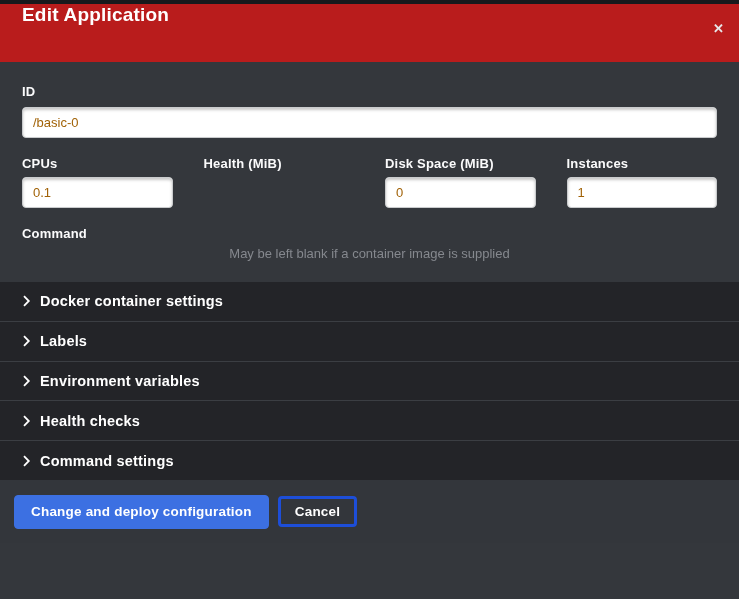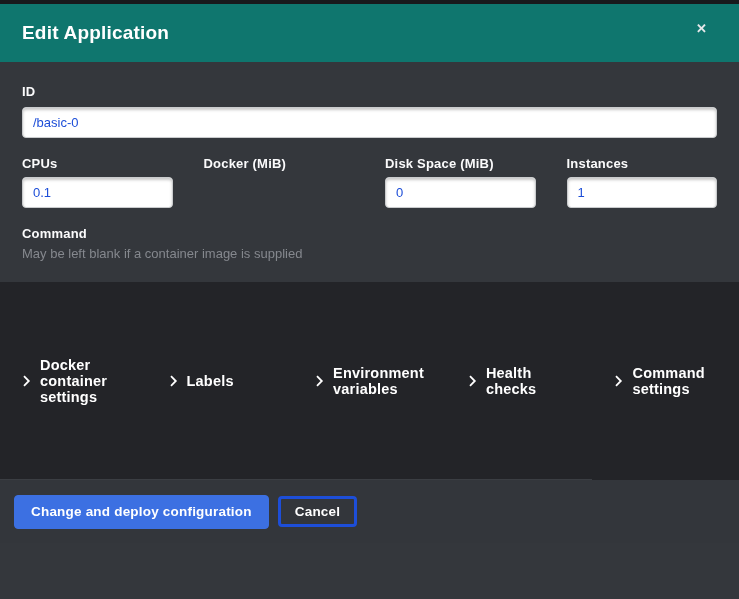--- a/index.html
+++ b/index.html
@@ -12,25 +12,25 @@
     display: flex;
     flex-direction: column;
     overflow: hidden;
     background: #34373c;
   }
 
   
   .top-edge { height: 4px; background: #18191c; flex: 0 0 auto; }
   .modal-header {
     height: 58px;
-    background: #0f766e;
-    display: flex;
-    align-items: center;
+    background: #b91c1c;
+    display: flex;
+    align-items: flex-start;
     justify-content: space-between;
-    padding: 0 28px 0 22px;
+    padding: 0 11px 0 22px;
     flex: 0 0 auto;
   }
   .modal-title {
     color: #ffffff;
     font-size: 19px;
     font-weight: bold;
     letter-spacing: 0.2px;
   }
   .close-btn {
     color: #e7e8ea;
@@ -62,21 +62,21 @@
     display: block;
     width: 100%;
     height: 31px;
     background: #ffffff;
     border: 1px solid #c9cbcd;
     border-radius: 4px;
     box-shadow: inset 0 2px 3px rgba(0,0,0,0.22);
     padding: 0 10px;
     font-family: "Liberation Sans", sans-serif;
     font-size: 13px;
-    color: #1d4ed8;
+    color: #a16207;
     outline: none;
   }
   .field-row {
     display: flex;
     gap: 31px;
     margin-top: 18px;
   }
   .field-col { flex: 1 1 0; }
   .field-col .field-label { margin-bottom: 6px; }
 
@@ -85,29 +85,30 @@
   textarea.text-input {
     height: 53px;
     resize: vertical;
     padding: 6px 10px;
     line-height: 1.4;
   }
   .help-text {
     margin-top: 5px;
     color: #85888e;
     font-size: 13px;
+    text-align: center;
   }
 
   
   .accordion {
     background: #232428;
     flex: 0 0 auto;
     height: 198px;
     display: flex;
-    flex-direction: row;
+    flex-direction: column;
   }
   .accordion-row {
     flex: 1 1 0;
     display: flex;
     align-items: center;
     padding: 0 22px;
     cursor: pointer;
     border-bottom: 1px solid #3b3e43;
   }
   .accordion-row:last-child { border-bottom: none; }
@@ -177,21 +178,21 @@
       <label class="field-label">ID</label>
       <input class="text-input" type="text" value="/basic-0" style="">
     </div>
 
     <div class="field-row">
       <div class="field-col">
         <label class="field-label">CPUs</label>
         <input class="text-input" type="text" value="0.1" style="">
       </div>
       <div class="field-col">
-        <label class="field-label">Docker (MiB)</label>
+        <label class="field-label">Health (MiB)</label>
       </div>
       <div class="field-col">
         <label class="field-label">Disk Space (MiB)</label>
         <input class="text-input" type="text" value="0" style="">
       </div>
       <div class="field-col">
         <label class="field-label">Instances</label>
         <input class="text-input" type="text" value="1" style="">
       </div>
     </div>

